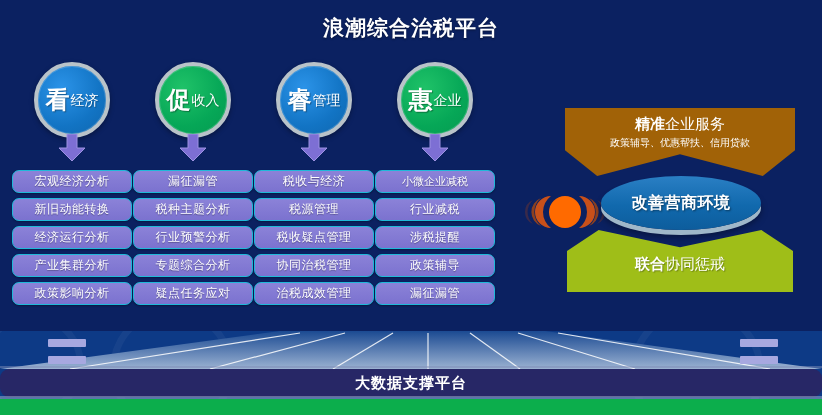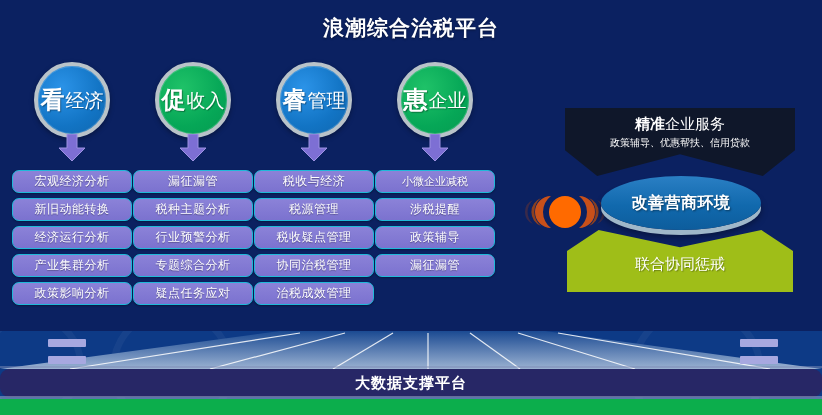--- a/index.html
+++ b/index.html
@@ -35,21 +35,21 @@
     display:flex;align-items:center;justify-content:center;
     box-shadow:0 2px 5px rgba(0,0,0,.35), inset 0 0 0 1px rgba(255,255,255,.18);
   }
   .circle.blue{background:radial-gradient(circle at 35% 32%, #2b93e8 0%, #1274c4 60%, #0f66ae 100%);}
   .circle.green{background:radial-gradient(circle at 35% 32%, #1fc268 0%, #06a757 60%, #059a50 100%);}
   .circle .big{
     font-size:24px;font-weight:bold;color:#fff;line-height:1;
     text-shadow:1px 1px 1px rgba(0,0,0,.35);
   }
   .circle .small{
-    font-size:19px;color:#fff;line-height:1;margin-left:1px;
+    font-size:14px;color:#fff;line-height:1;margin-left:1px;
     text-shadow:1px 1px 1px rgba(0,0,0,.3);
   }
 
   
   .arrow{position:absolute;left:50%;top:72px;transform:translateX(-50%);width:30px;height:28px;}
   .arrow svg{display:block;}
 
   
   .items{position:absolute;left:0;top:108px;width:120px;}
   .item{
@@ -62,21 +62,21 @@
     text-shadow:0 1px 1px rgba(0,0,0,.35);
     box-shadow:0 1px 2px rgba(0,0,0,.3);
   }
   .item.tight{font-size:11px;letter-spacing:0;}
 
   
   .right{position:absolute;left:505px;top:100px;width:310px;height:220px;}
 
   .arc-top{
     position:absolute;left:60px;top:8px;width:230px;height:68px;
-    background:#0f172a;
+    background:#a16207;
     clip-path:polygon(0% 0%, 100% 0%, 100% 62%, 86% 100%, 50% 68%, 14% 100%, 0% 62%);
     filter:drop-shadow(0 2px 2px rgba(0,0,0,.45));
     text-align:center;
   }
   .arc-top .l1{margin-top:8px;font-size:15px;color:#fff;line-height:1.1;}
   .arc-top .l1 b{font-weight:bold;}
   .arc-top .l2{margin-top:3px;font-size:10px;color:#fff;}
 
   .ellipse{
     position:absolute;left:96px;top:76px;width:160px;height:54px;border-radius:50%;
@@ -90,21 +90,21 @@
 
   .arc-bottom{
     position:absolute;left:62px;top:130px;width:226px;height:62px;
     background:#9fbe18;
     clip-path:polygon(0% 34%, 14% 0%, 50% 28%, 86% 0%, 100% 34%, 100% 100%, 0% 100%);
     filter:drop-shadow(0 2px 2px rgba(0,0,0,.4));
     text-align:center;
   }
   .arc-bottom .lbl{margin-top:26px;font-size:15px;color:#ffffff;line-height:1;
     text-shadow:1px 1px 1px rgba(0,0,0,.3);}
-  .arc-bottom .lbl b{font-weight:normal;}
+  .arc-bottom .lbl b{font-weight:bold;}
 
   
   .signal{position:absolute;left:10px;top:90px;width:100px;height:45px;}
 
   
   .floor{position:absolute;left:0;top:331px;width:822px;height:84px;overflow:hidden;}
   .floor-bg{position:absolute;left:0;top:0;width:822px;height:84px;background:#0d3a86;}
   .swirl{position:absolute;border:7px solid rgba(255,255,255,.045);border-radius:50%;}
   .perspective{position:absolute;left:0;top:0;width:822px;height:40px;}
   .tickbar{
@@ -199,20 +199,21 @@
           <span class="small">企业</span>
         </div>
         <div class="arrow">
           <svg width="30" height="28" viewBox="0 0 30 28">
               <path d="M10 0 H20 V14 H28 L15 27 L2 14 H10 Z" fill="#7d6fd4" stroke="#9d92e2" stroke-width="1"></path>
             </svg>
         </div>
       </div>
       <div class="items">
         <div class="item tight">小微企业减税</div>
+        <div class="item">行业减税</div>
         <div class="item">涉税提醒</div>
         <div class="item">政策辅导</div>
         <div class="item">漏征漏管</div>
       </div>
     </div>
 
   </div>
 
   <div class="right">
 

